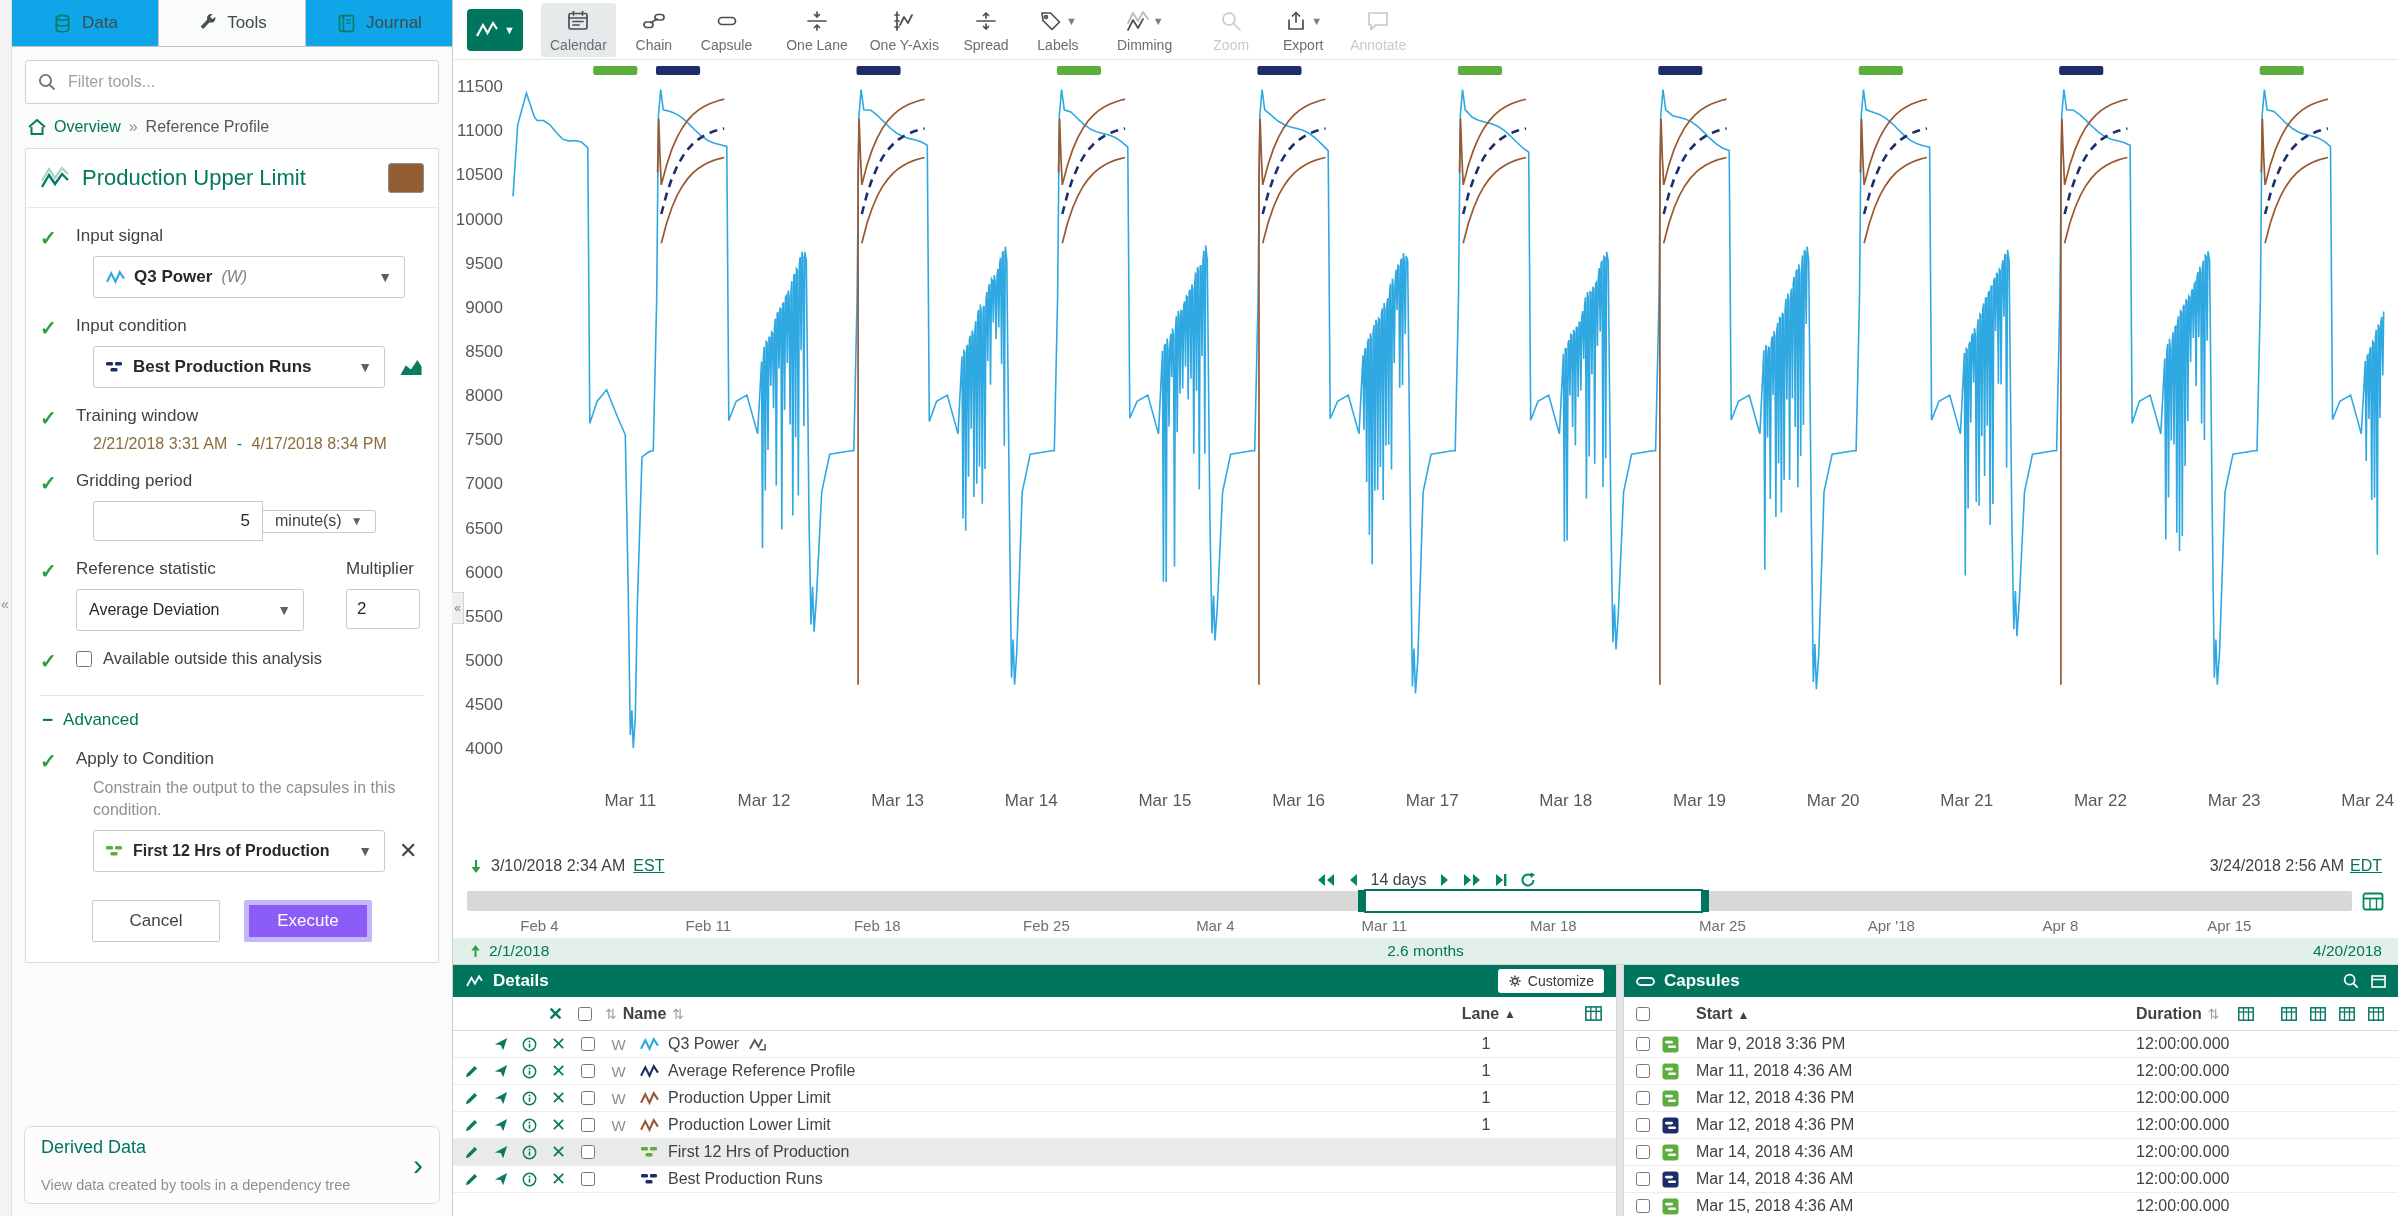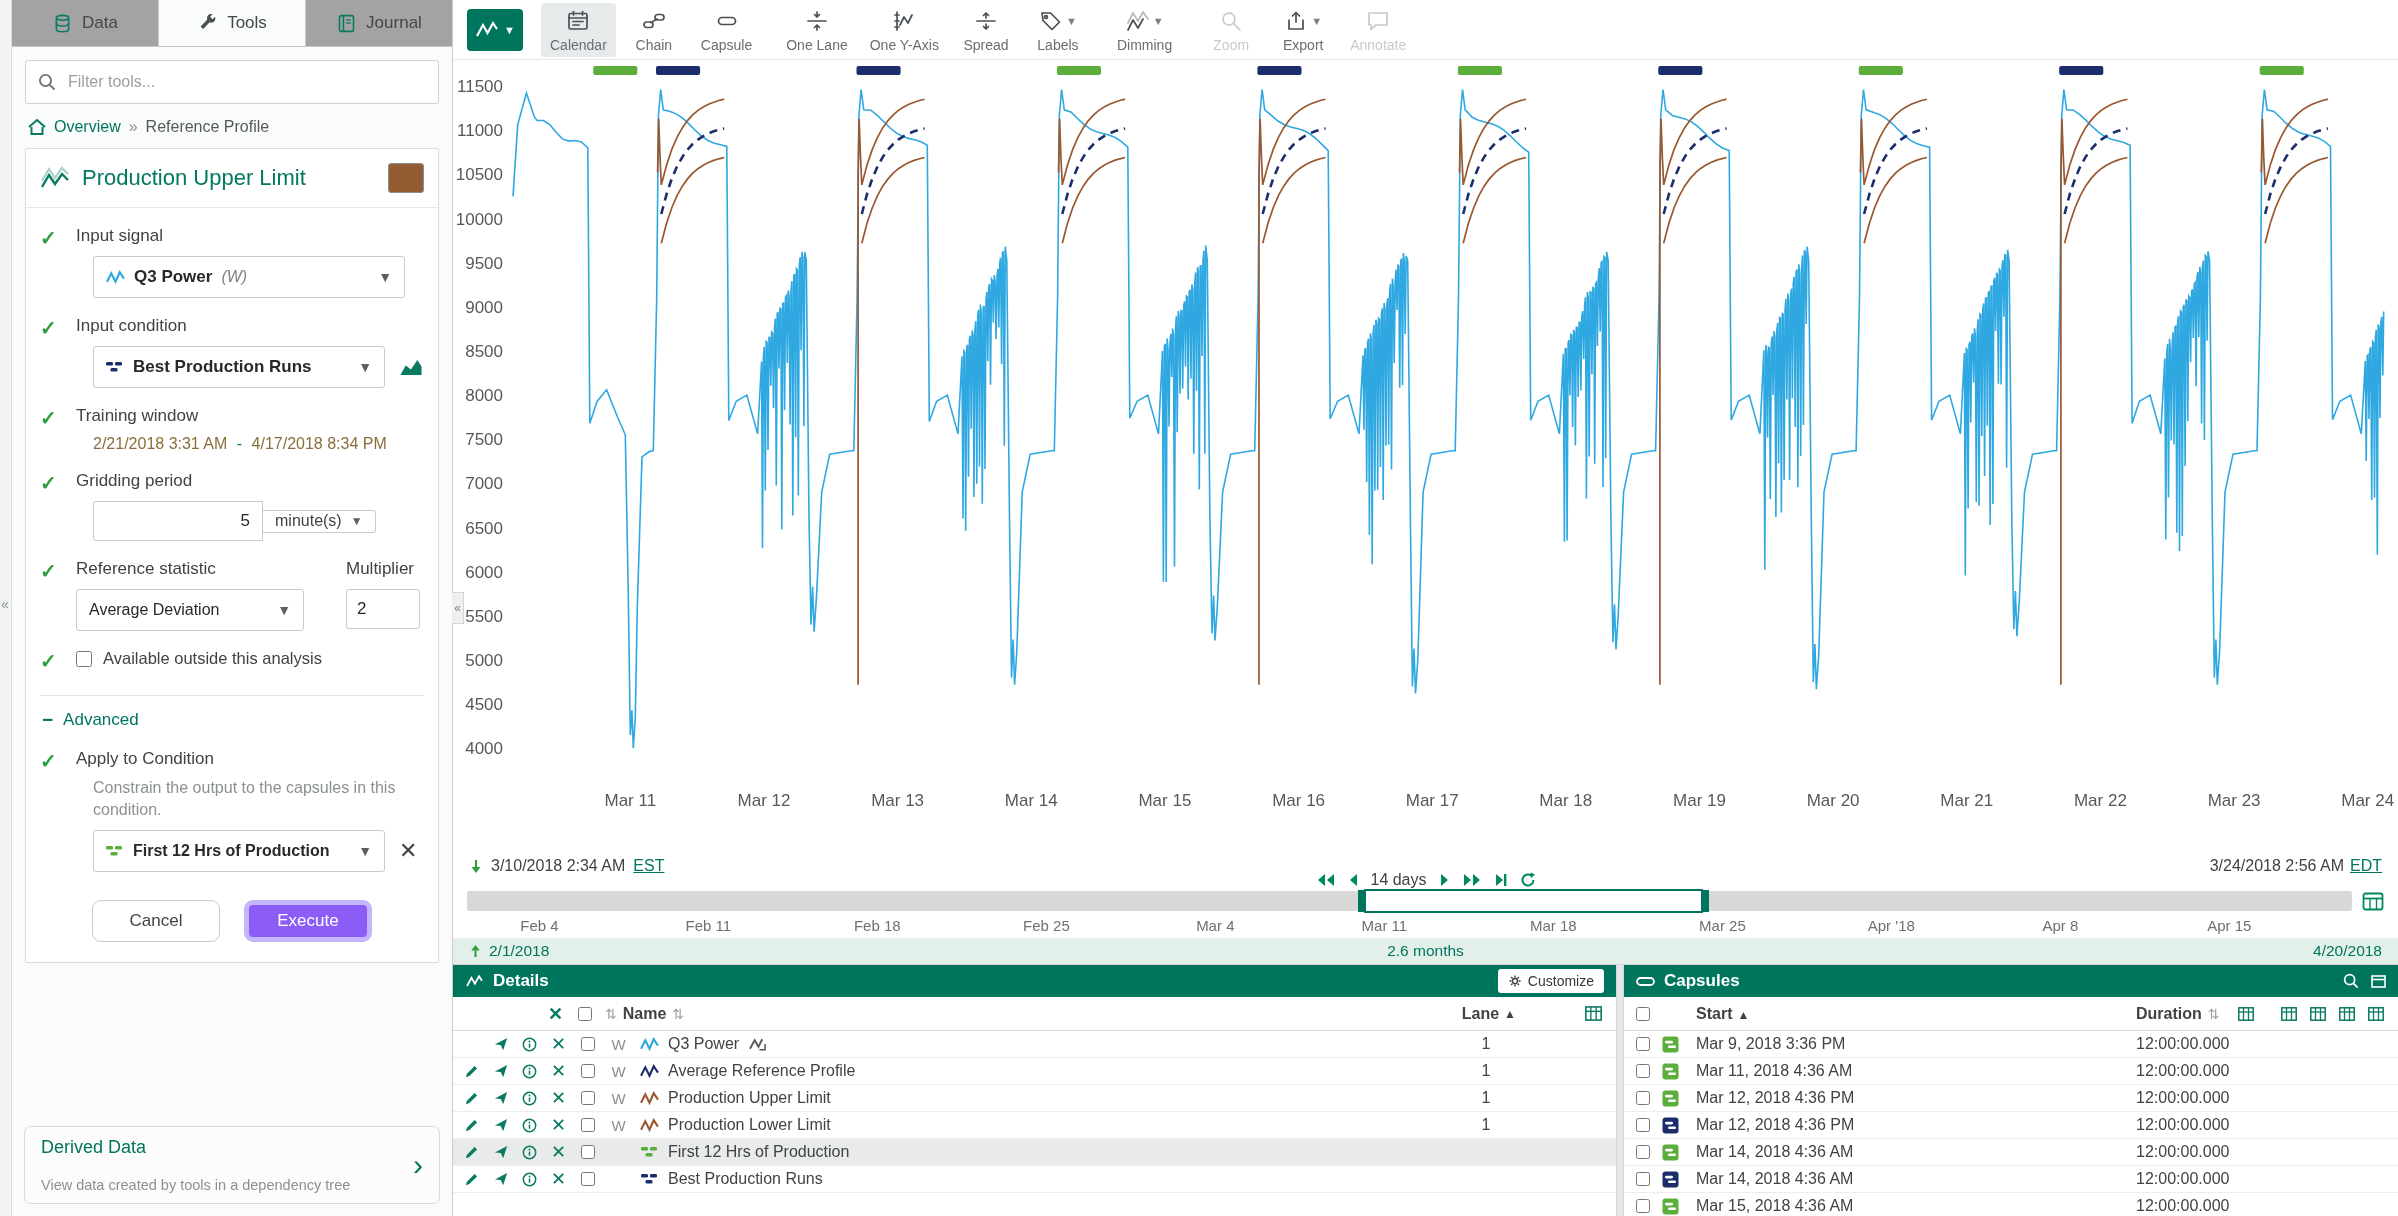--- a/index.html
+++ b/index.html
@@ -5,21 +5,21 @@
 *{box-sizing:border-box;margin:0;padding:0}
 html,body{width:2398px;height:1216px;overflow:hidden;font-family:"Liberation Sans",sans-serif;background:#fff;color:#3f4345;font-size:16px}
 .app{display:flex;width:100%;height:100%}
 
 .edge-strip{width:12px;background:#f2f3f3;border-right:1px solid #dcdfe0;position:relative;flex:0 0 auto}
 .edge-strip .gr{position:absolute;top:49%;left:1px;color:#8a9093;font-size:14px}
 
 .sidebar{width:441px;flex:0 0 auto;background:#fafbfb;border-right:1px solid #c9cdce;display:flex;flex-direction:column;position:relative}
 .collapse-tab{position:absolute;right:-12px;top:calc(50% - 16px);width:12px;height:32px;background:#eef0f0;border:1px solid #d0d4d5;border-left:none;z-index:9;font-size:12px;color:#7a8184;display:flex;align-items:center;justify-content:center}
 .tabs{display:flex;background:#d7dbdc;border-bottom:1px solid #c2c6c7;flex:0 0 auto}
-.tab{flex:1;height:46px;display:flex;align-items:center;justify-content:center;gap:9px;font-size:17px;color:#43484b;background:#a3a3a3;border-right:1px solid #c5c9ca;cursor:pointer}
+.tab{flex:1;height:46px;display:flex;align-items:center;justify-content:center;gap:9px;font-size:17px;color:#43484b;background:#0ea5e9;border-right:1px solid #c5c9ca;cursor:pointer}
 .tab:last-child{border-right:none}
 .tab.active{background:#fafbfb}
 .sidebar-body{flex:1;overflow:hidden;display:flex;flex-direction:column}
 .filter{margin:13px 13px 4px;position:relative;flex:0 0 auto}
 .filter input{width:100%;height:44px;border:1px solid #cdd2d3;border-radius:3px;padding:0 12px 0 42px;font-size:16px;color:#555;background:#fff}
 .filter input::placeholder{color:#9aa0a3}
 .filter .mag{position:absolute;left:13px;top:13px}
 .breadcrumb{margin:10px 16px 12px;display:flex;align-items:center;gap:8px;font-size:16px;flex:0 0 auto}
 .breadcrumb .ov{color:#00755E}
 .breadcrumb .sep{color:#8b9093}
@@ -44,21 +44,21 @@
 .sel-box{width:228px}
 .mult-input{width:74px;height:40px;border:1px solid #c6cbcc;border-radius:3px;padding:0 10px;font-size:17px;color:#26292b}
 .chk-row{display:flex;align-items:center;gap:11px;font-size:16.5px;color:#3f4345}
 .chk-row input{width:16px;height:16px}
 .adv-hr{border-top:1px solid #e2e5e5;margin:22px 14px 0}
 .adv-row{display:flex;gap:10px;color:#00755E;font-size:17px;padding:13px 14px 0 16px;align-items:center}
 .adv-row .minus{font-size:19px;font-weight:bold}
 .fdesc{color:#8b9093;font-size:16px;margin:8px 0 0 17px;line-height:1.35;max-width:340px}
 .x-btn{font-size:22px;color:#3f4345;margin-left:14px;line-height:1}
 .btn-row{display:flex;justify-content:center;gap:24px;margin-top:28px}
-.btn{height:42px;min-width:128px;border-radius:9px;font-size:17px;display:flex;align-items:center;justify-content:center;cursor:pointer}
+.btn{height:42px;min-width:128px;border-radius:2px;font-size:17px;display:flex;align-items:center;justify-content:center;cursor:pointer}
 .btn.cancel{background:#fff;border:1px solid #c6cbcc;color:#3f4345}
 .btn.exec{background:#8b5cf6;color:#fff;border:5px solid #c4b5fd}
 .derived{margin:auto 12px 12px;border:1px solid #d8dcdc;background:#fcfcfc;border-radius:7px;padding:10px 16px;display:flex;align-items:center;flex:0 0 auto}
 .derived .dt{color:#00755E;font-size:18px}
 .derived .ds{color:#8b9093;font-size:14.5px;margin-top:19px}
 .derived .chev{margin-left:auto;color:#00755E;font-size:30px}
 
 .main{flex:1;display:flex;flex-direction:column;min-width:0}
 .toolbar{height:60px;flex:0 0 auto;display:flex;align-items:center;padding-left:14px;background:#fff;border-bottom:1px solid #e4e7e7}
 .trend-btn{width:56px;height:42px;background:#00755E;border-radius:4px;display:flex;align-items:center;justify-content:center;gap:5px;color:#fff;flex:0 0 auto}

